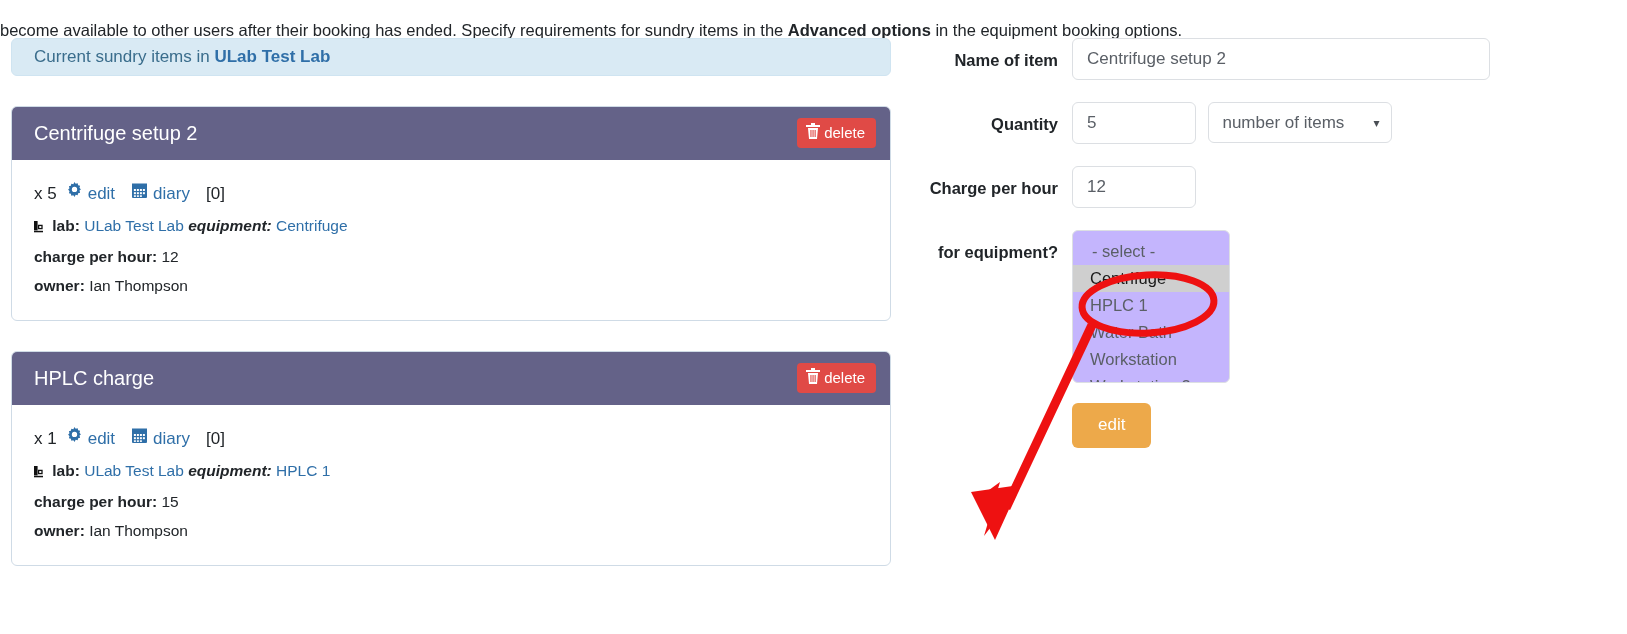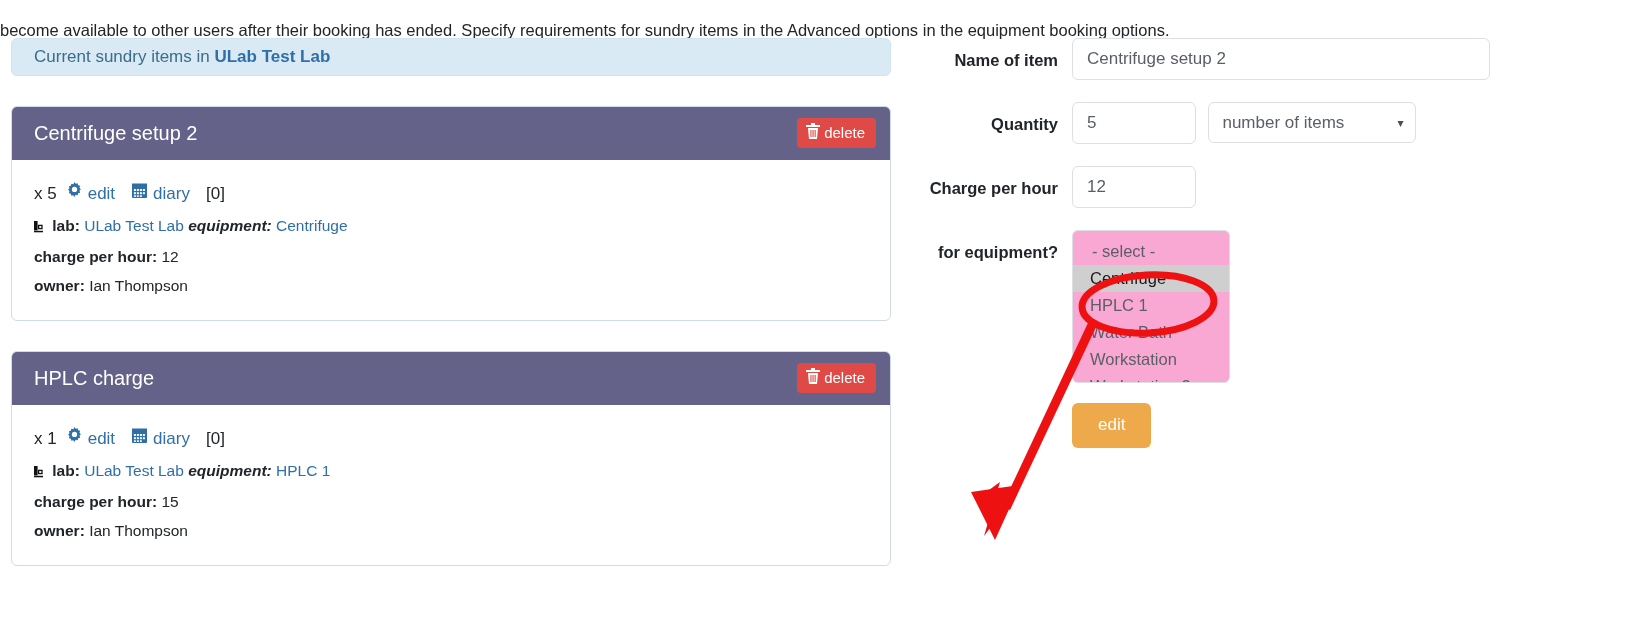--- a/index.html
+++ b/index.html
@@ -21,21 +21,21 @@
   
   .intro {
     position: absolute;
     left: 0; top: 0;
     width: 1627px;
     font-size: 16.5px;
     line-height: 26px;
     color: #212529;
     white-space: nowrap;
   }
-  .intro b { font-weight: normal; }
+  .intro b { font-weight: bold; }
 
   
   .col-left {
     position: absolute;
     left: 11px; top: 38px;
     width: 880px;
   }
   .col-right {
     position: absolute;
     left: 920px; top: 38px;
@@ -163,38 +163,38 @@
     border: 1px solid #dcdfe3;
     border-radius: 6px;
     background: #fff;
     font-size: 17px;
     color: #5a5f66;
     padding: 10px 34px 10px 13px;
     font-family: "Liberation Sans", sans-serif;
     -webkit-appearance: none;
     appearance: none;
     outline: none;
-    width: 208px;
+    width: 184px;
   }
   .sel-wrap { position: relative; display: inline-block; margin-left: 8px; }
   .sel-caret {
     position: absolute;
     right: 13px; top: 50%;
     transform: translateY(-50%);
     pointer-events: none;
     color: #4a4f55;
     font-size: 12px;
     line-height: 1;
   }
 
   
   .listbox {
     border: 1px solid #dcdfe3;
     border-radius: 6px;
-    background: #f9a8d4;
+    background: #c4b5fd;
     width: 158px;
     padding: 7px 0 0 0;
     font-size: 16.5px;
     color: #5a5f66;
     height: 153px;
     overflow: hidden;
   }
   .listbox .opt {
     padding: 2px 9px 3px 17px;
     line-height: 22px;

